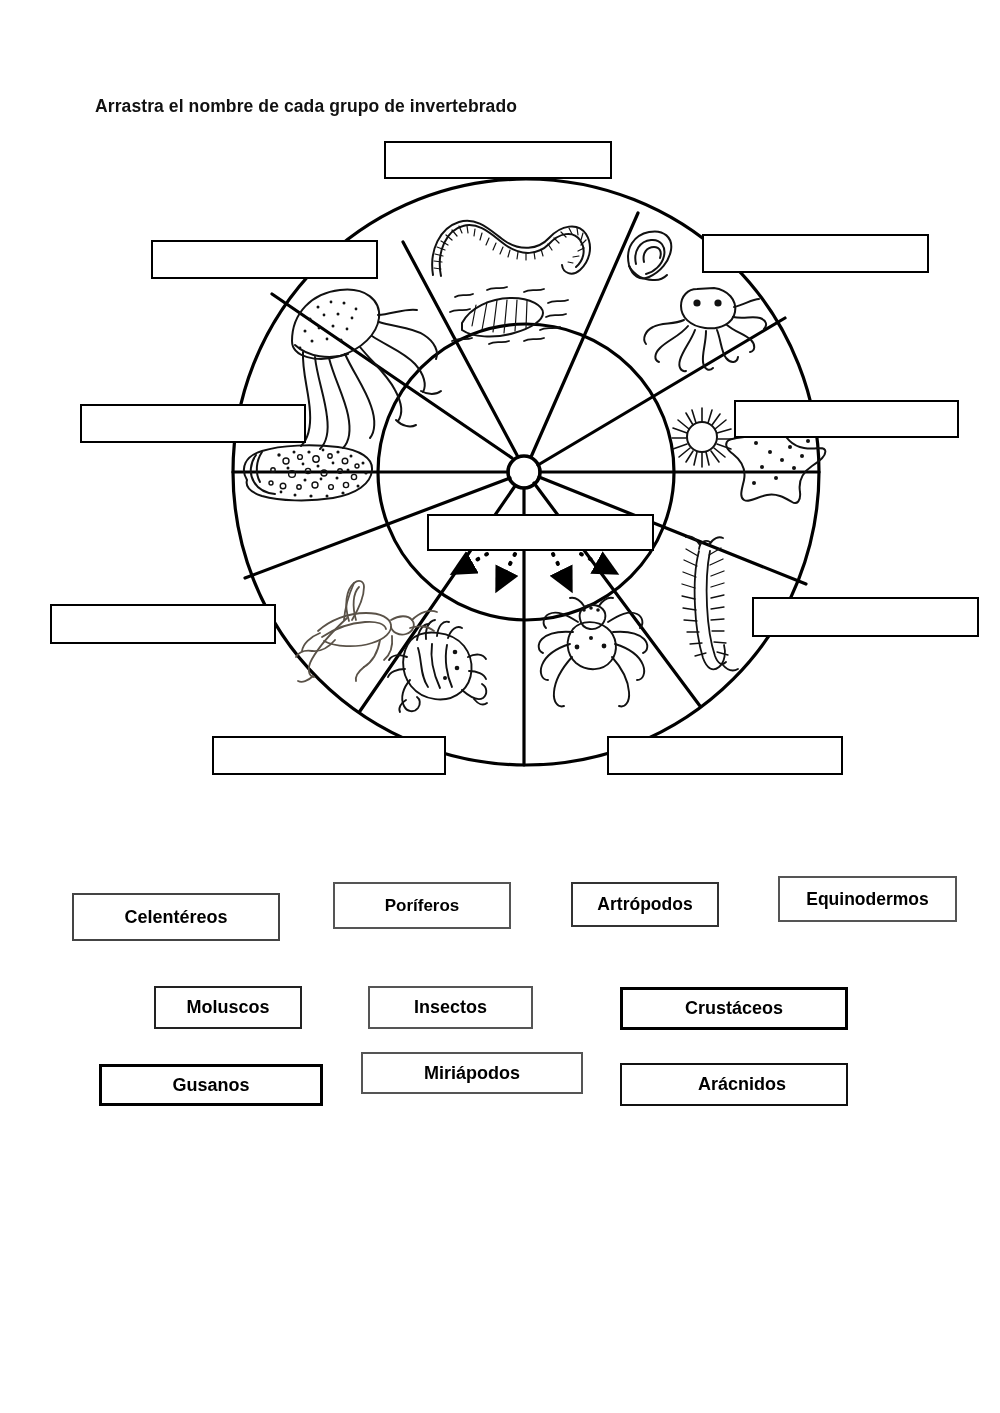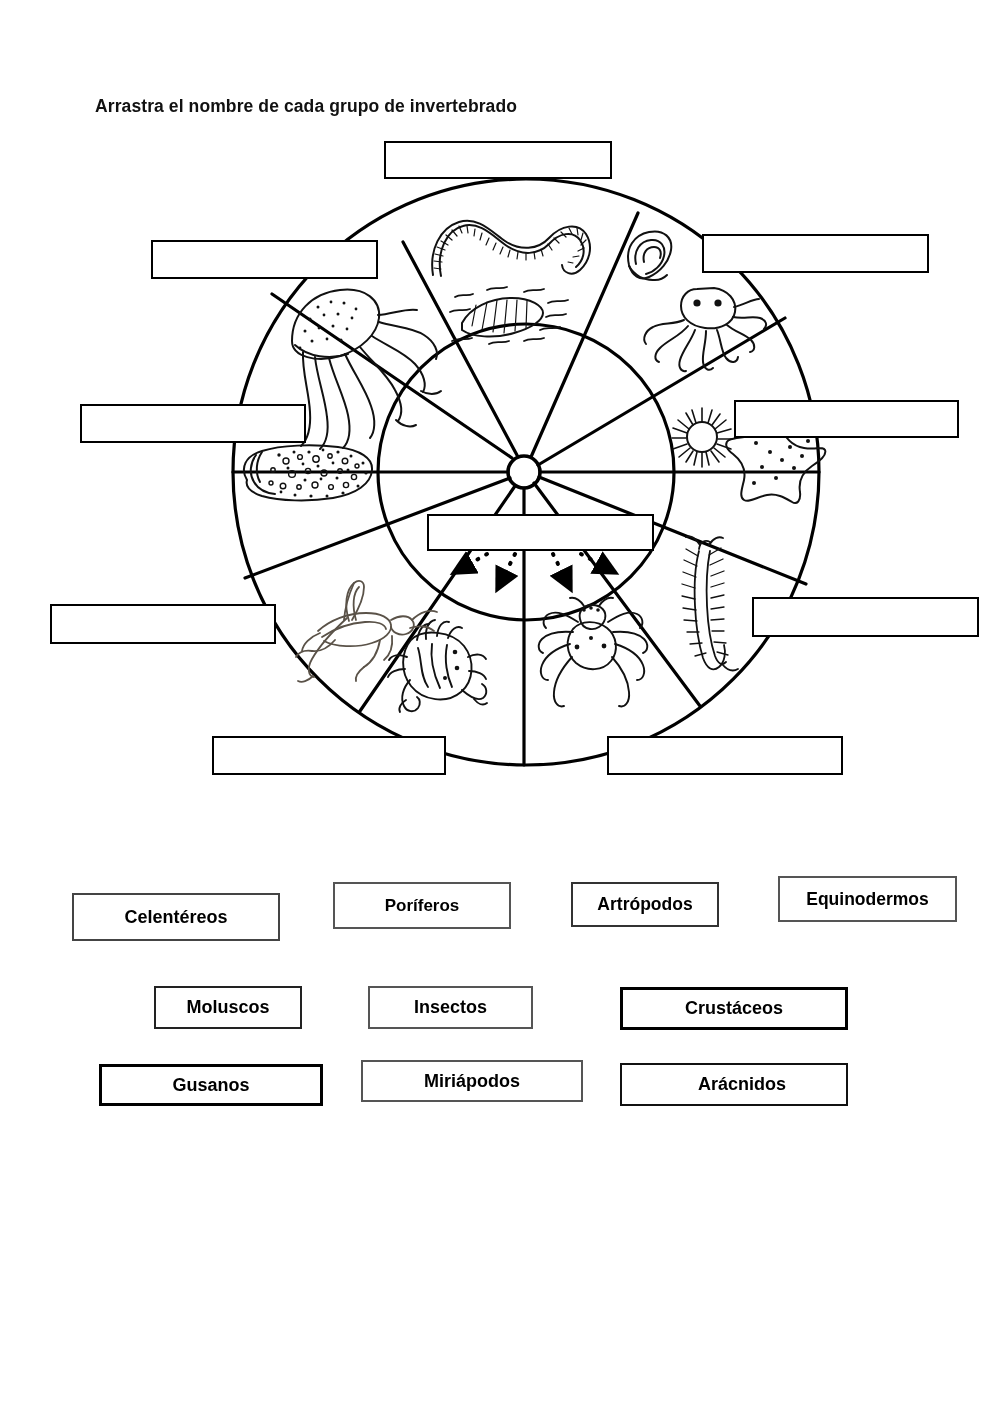--- a/index.html
+++ b/index.html
@@ -455,21 +455,21 @@
     </div>
 
     <div class="chip" style="left:620px;top:127px;width:228px;height:43px;border:3px solid #000;font-size:18px;">
       <span>Crustáceos</span>
     </div>
 
     <div class="chip" style="left:99px;top:204px;width:224px;height:42px;border:3px solid #000;font-size:18px;">
       <span>Gusanos</span>
     </div>
 
-    <div class="chip" style="left:361px;top:200px;width:222px;height:42px;border:2.2px solid #555;font-size:18px;">
+    <div class="chip" style="left:361px;top:192px;width:222px;height:42px;border:2.2px solid #555;font-size:18px;">
       <span>Miriápodos</span>
     </div>
 
     <div class="chip" style="left:620px;top:203px;width:228px;height:43px;border:2.6px solid #111;font-size:18px;padding-left:16px;">
       <span>Arácnidos</span>
     </div>
 
   </div>
 
 </div>

